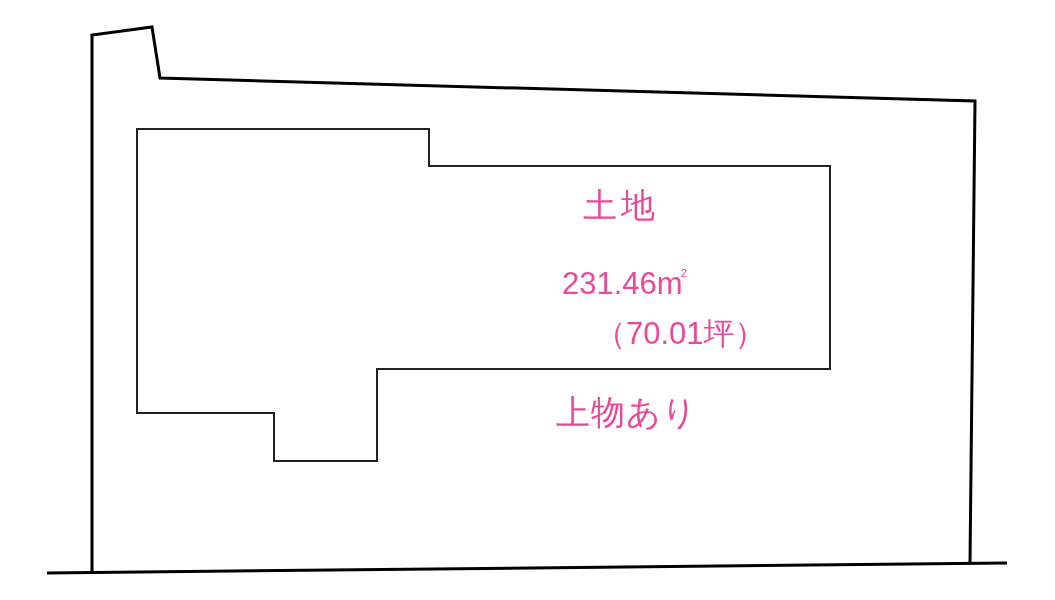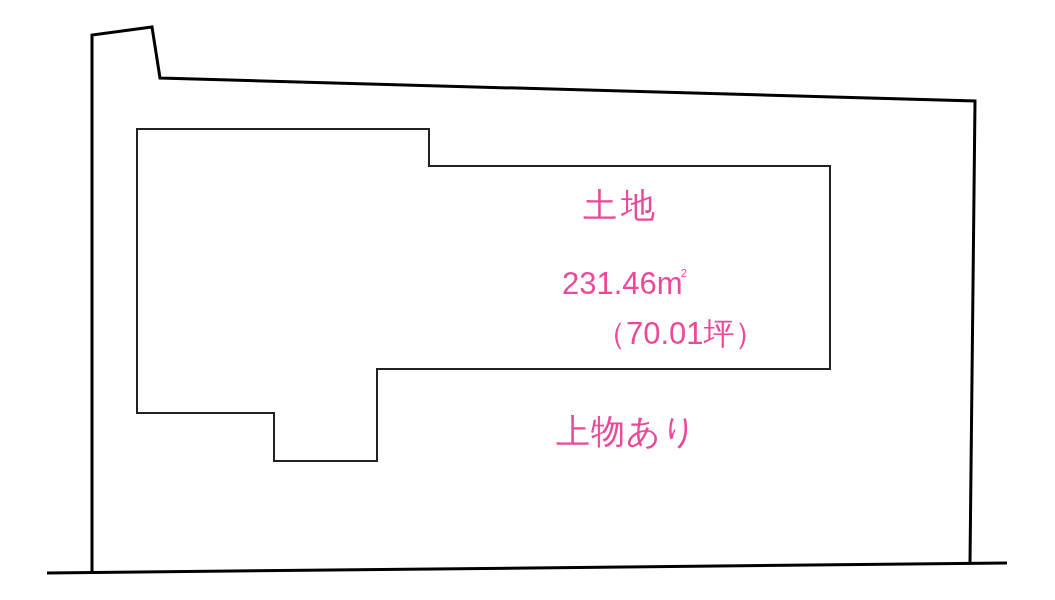--- a/index.html
+++ b/index.html
@@ -46,21 +46,21 @@
     }
     #land-tsubo {
       left: 554px;
       top: 318px;
       font-size: 31px;
       font-family: "Liberation Sans", sans-serif;
       margin-left: 41px;
     }
     #building-note {
       left: 556px;
-      top: 414px;
+      top: 395px;
       font-size: 34px;
       letter-spacing: 1px;
     }
   </style>
 </head>
 <body>
 
 <svg id="diagram" viewBox="0 0 1055 600" xmlns="http://www.w3.org/2000/svg">
   <polyline id="lot-outline" fill="none" stroke="#000000" stroke-width="3" stroke-linejoin="miter" points="92,573 92,35 152,27 160,78 975,101 970,563"></polyline>
   <line id="road-line" x1="47" y1="573" x2="1007" y2="563" stroke="#000000" stroke-width="3"></line>

